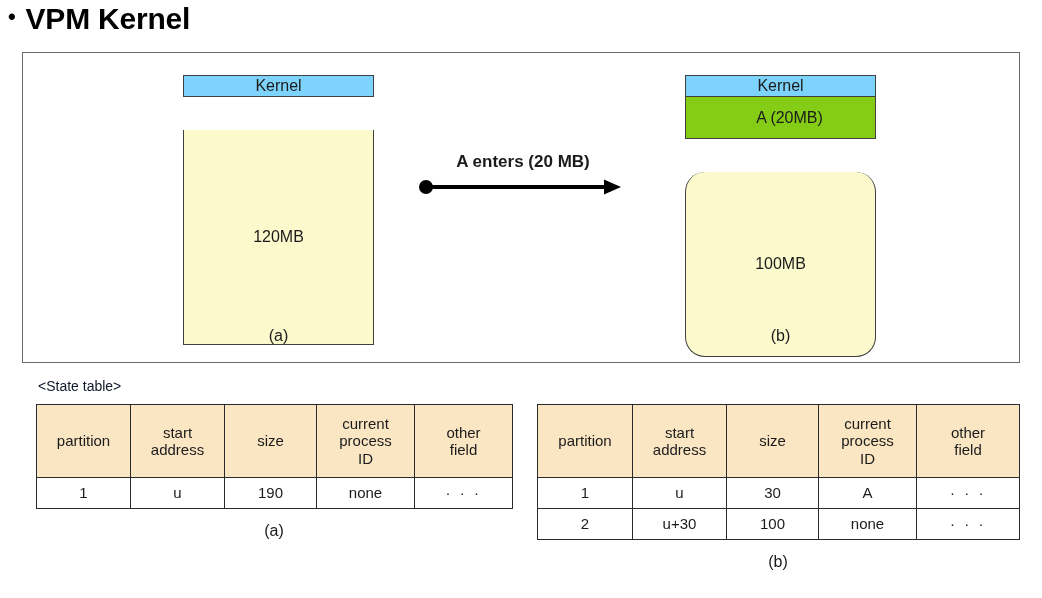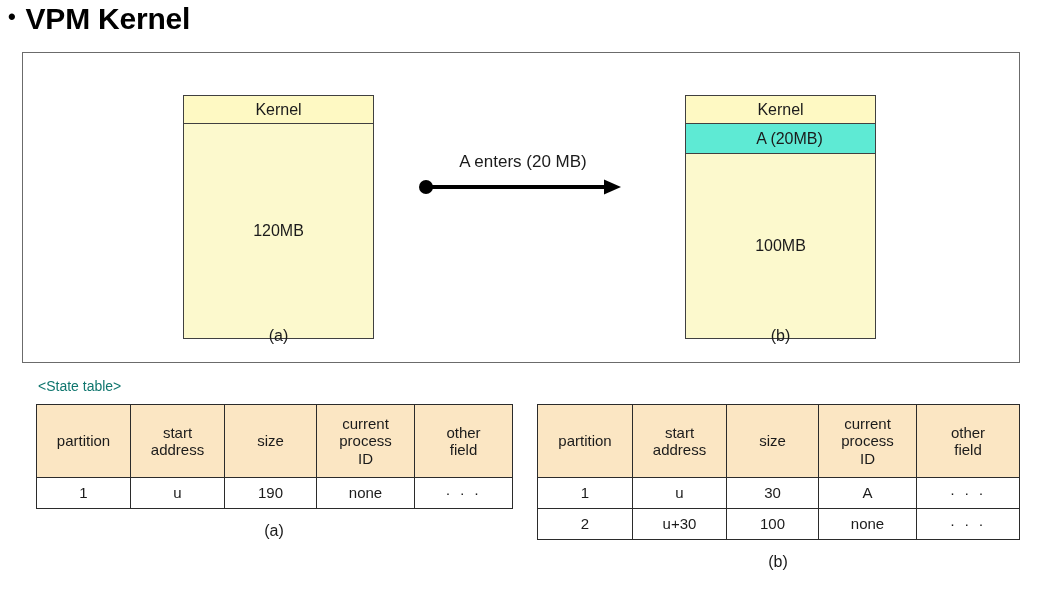--- a/index.html
+++ b/index.html
@@ -57,28 +57,28 @@
     display: flex;
     align-items: center;
     justify-content: center;
     font-size: 16px;
     color: #1b1b1b;
     text-align: center;
   }
   .mem-seg + .mem-seg {
     border-top: none;
   }
-  .seg-kernel { background: #fef9c3; height: 29px; margin-top: 20px; }
-  .seg-white  { background: #5eead4; height: 30px; padding-left: 18px; }
-  .seg-yellow { background: #fcf9cd; }
+  .seg-kernel { background: #7dd3fc; height: 22px; }
+  .seg-white  { background: #84cc16; height: 42px; padding-left: 18px; }
+  .seg-yellow { background: #fcf9cd; margin-top: 33px; }
 
   #mem-block-a { left: 183px; top: 75px; width: 191px; }
   #mem-block-a .seg-yellow { height: 215px; }
   #mem-block-b { left: 685px; top: 75px; width: 191px; }
-  #mem-block-b .seg-yellow { height: 185px; }
+  #mem-block-b .seg-yellow { height: 185px; border-radius: 20px; }
 
   .fig-caption {
     position: absolute;
     font-size: 16px;
     color: #1b1b1b;
     text-align: center;
     width: 191px;
   }
   #caption-diagram-a { left: 183px; top: 327px; }
   #caption-diagram-b { left: 685px; top: 327px; }
@@ -93,34 +93,35 @@
   }
   #transition-arrow .arrow-label {
     position: absolute;
     left: 0;
     top: 0;
     width: 210px;
     text-align: center;
     font-size: 17px;
     color: #1b1b1b;
     white-space: nowrap;
+    font-weight: bold;
   }
   #transition-arrow svg {
     position: absolute;
     left: 0;
     top: 26px;
   }
 
   
   #state-table-label {
     position: absolute;
     left: 38px;
     top: 378px;
     font-size: 14px;
-    color: #0f766e;
+    color: #0f172a;
   }
 
   table.state-table {
     position: absolute;
     border-collapse: collapse;
     font-size: 15px;
     color: #1b1b1b;
     background: #ffffff;
     table-layout: fixed;
   }

